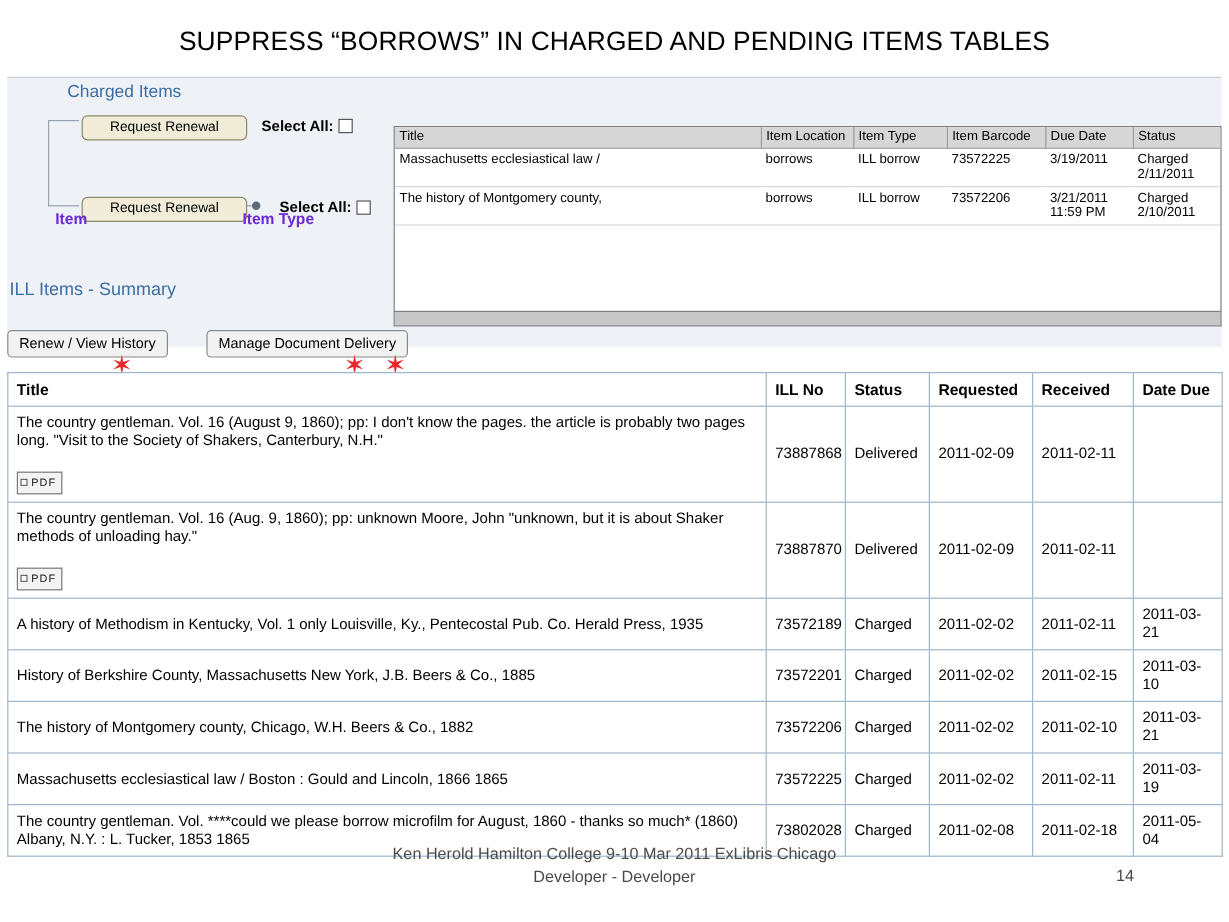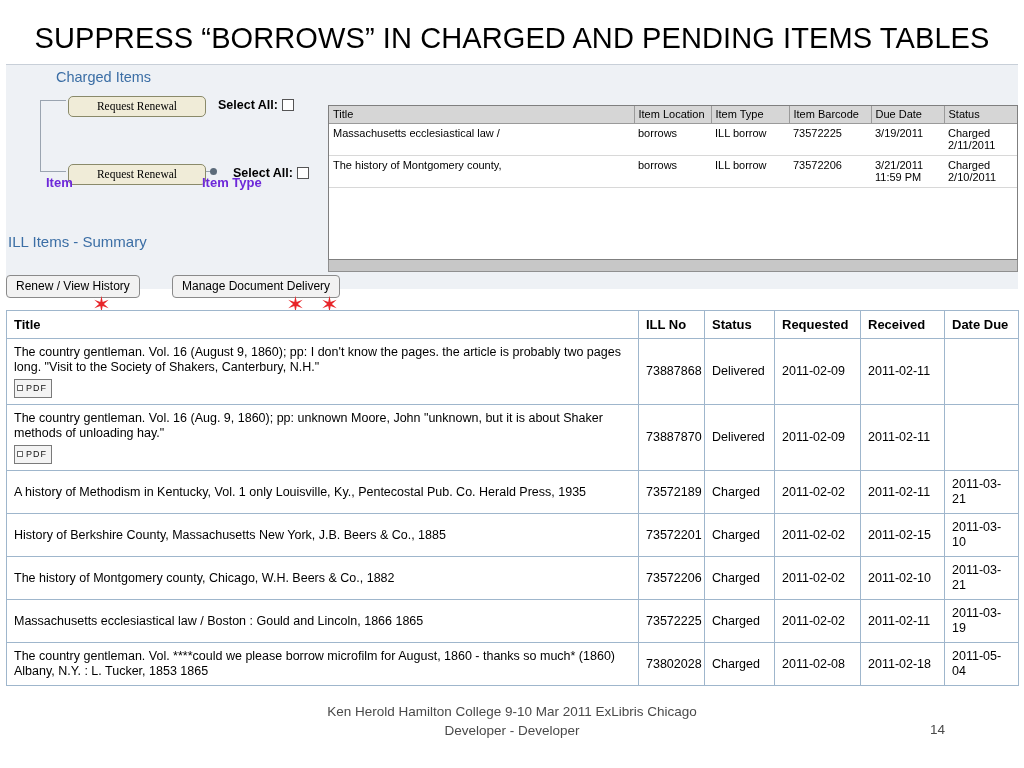--- a/index.html
+++ b/index.html
@@ -12,21 +12,21 @@
   }
   .slide {
     position: relative;
     width: 1024px; height: 768px;
     background: #ffffff;
   }
   .slide-title {
     position: absolute;
     top: 22px; left: 0; width: 1024px;
     text-align: center;
-    font-size: 29px;
+    font-size: 22px;
     color: #000000;
     letter-spacing: 0.1px;
     white-space: nowrap;
   }
 
   
   .charged-panel {
     position: absolute;
     left: 6px; top: 64px;
     width: 1012px; height: 225px;
@@ -43,21 +43,20 @@
   .renewal-btn {
     position: absolute;
     background: #f0ecd8;
     border: 1px solid #8a8a6a;
     border-radius: 5px;
     font-size: 11.5px;
     color: #000;
     padding: 3px 10px 4px 10px;
     white-space: nowrap;
     text-align: center;
-    font-family: Liberation Serif, serif;
   }
   #btn-renew-top { left: 68px; top: 96px; width: 138px; }
   #btn-renew-bottom { left: 68px; top: 164px; width: 138px; }
   .selectall {
     position: absolute;
     font-size: 12.5px;
     font-weight: bold;
     color: #000;
     white-space: nowrap;
   }
@@ -197,21 +196,21 @@
     border: 1px solid #9fb6cc;
     padding: 6px 7px;
     vertical-align: middle;
     color: #000;
     font-size: 12.5px;
     line-height: 15px;
   }
   .main-table td.title-cell { vertical-align: top; }
   .pdf-chip {
     display: inline-block;
-    margin-top: 4px;
+    margin-top: 18px;
     border: 1px solid #7a7a7a;
     background: #f3f3f3;
     font-size: 9px;
     padding: 1px 4px 1px 2px;
     letter-spacing: 1px;
     color: #111;
   }
   .pdf-chip .sq {
     display: inline-block;
     width: 6px; height: 6px;

